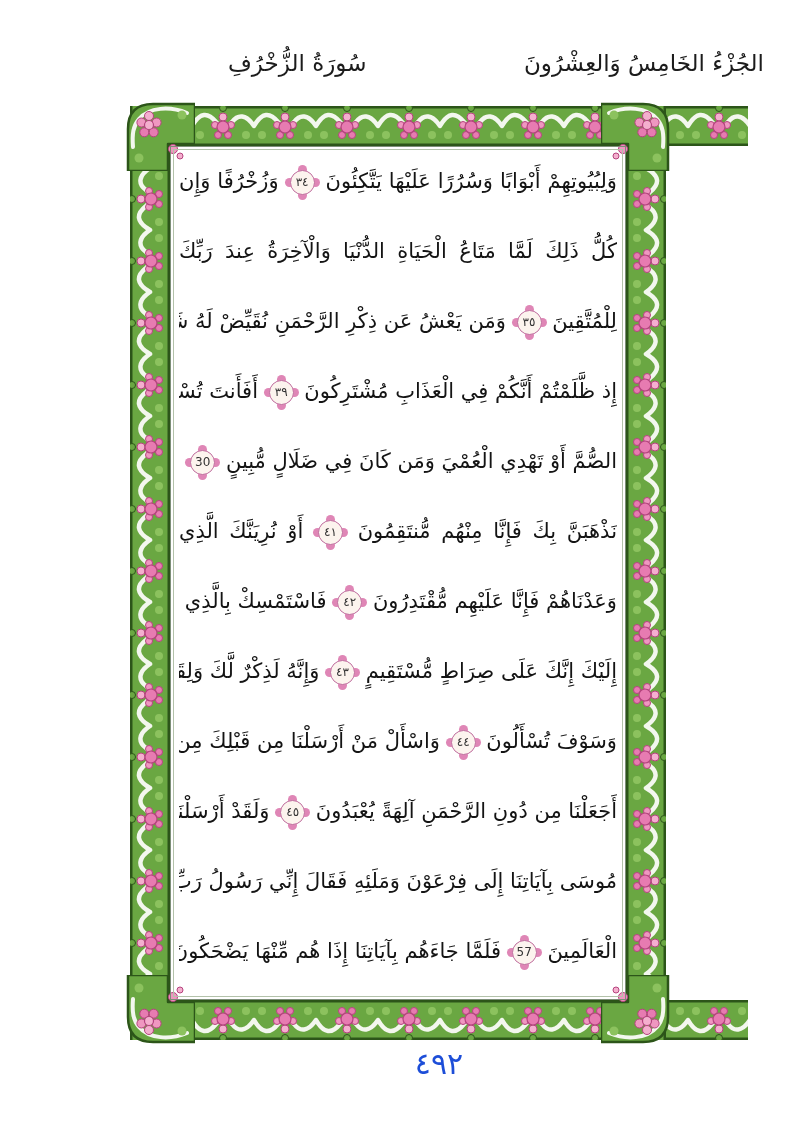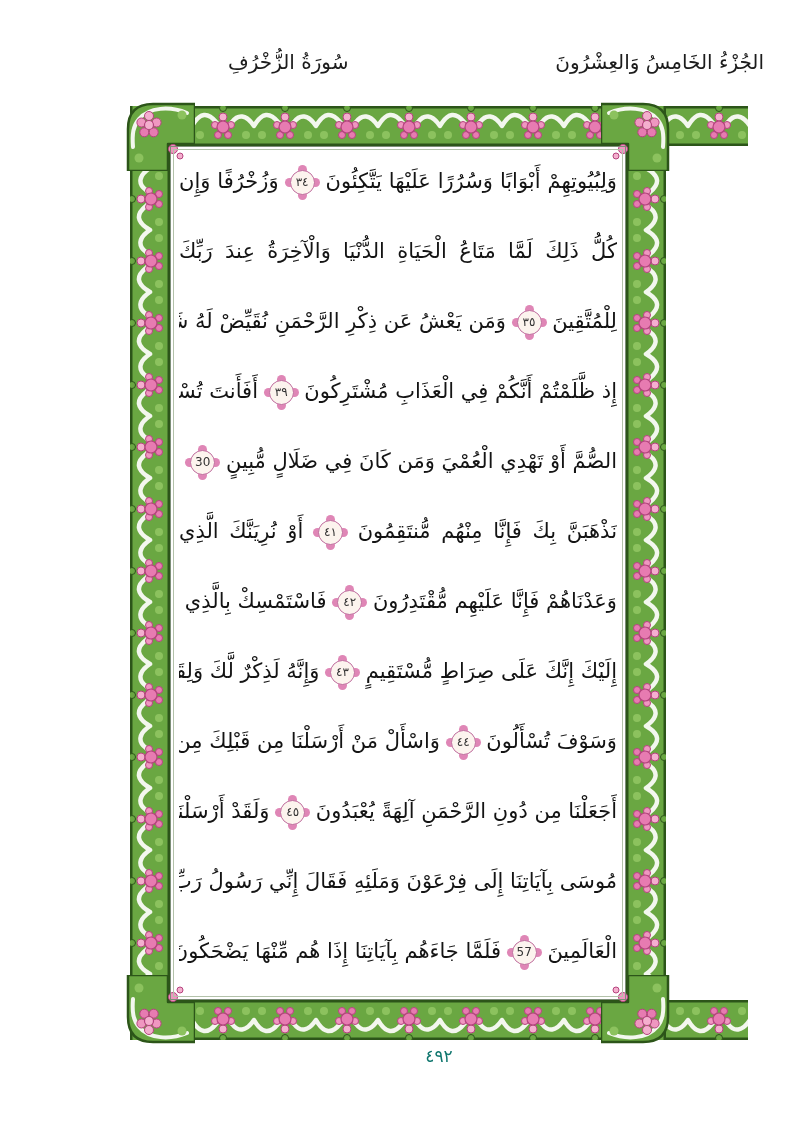--- a/index.html
+++ b/index.html
@@ -1,21 +1,21 @@
 <!DOCTYPE html>
 <html lang="ar"><head>
 <meta charset="utf-8">
 <style>
   * { margin:0; padding:0; box-sizing:border-box; }
   html,body { width:798px; height:1140px; background:#ffffff; overflow:hidden;
               font-family:"DejaVu Sans", sans-serif; }
   .page { position:relative; width:798px; height:1140px; background:#ffffff; }
 
   
-  .hdr { position:absolute; top:50px; color:#1c1c1c; font-size:20px;
+  .hdr { position:absolute; top:50px; color:#1c1c1c; font-size:23px;
          direction:rtl; white-space:nowrap; }
   .hdr-juz   { right:34px; }
   .hdr-surah { left:228px; }
 
   
   .frame { position:absolute; left:130px; top:106px; width:536px; height:934px; }
   .strip { position:absolute; display:block; }
   .strip-top    { top:0; left:0; }
   .strip-bottom { bottom:0; left:0; }
   .strip-left   { top:0; left:0; }
@@ -39,21 +39,21 @@
   .ayah-medallion { display:inline-flex; align-items:center; justify-content:center;
                     width:25px; height:25px; border-radius:50%;
                     background:#fcf4ee; border:1.5px solid #c06e9f;
                     color:#333; font-size:12px; vertical-align:middle;
                     margin:0 4px; line-height:1;
                     box-shadow: 0 -13px 0 -8px #df86b6, 0 13px 0 -8px #df86b6,
                                 -13px 0 0 -8px #df86b6, 13px 0 0 -8px #df86b6; }
 
   
   .page-number { position:absolute; left:80px; right:0; top:1046px;
-                 text-align:center; font-size:17px; color:#0f766e; }
+                 text-align:center; font-size:30px; color:#1d4ed8; }
 </style>
 </head>
 <body>
 
 <div class="page">
 
   <div class="hdr hdr-juz">الجُزْءُ الخَامِسُ وَالعِشْرُونَ</div>
   <div class="hdr hdr-surah">سُورَةُ الزُّخْرُفِ</div>
 
   <div class="frame">

